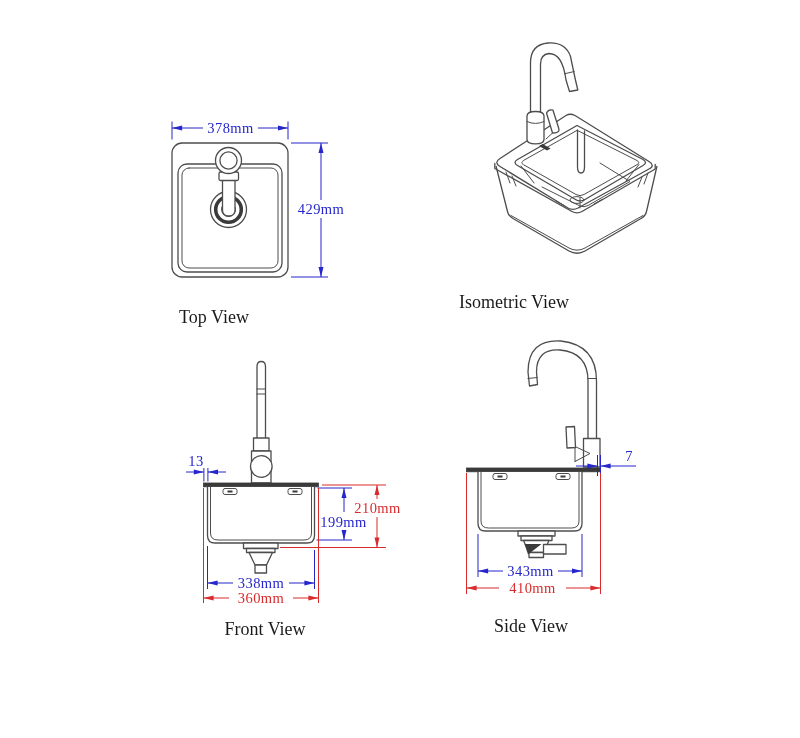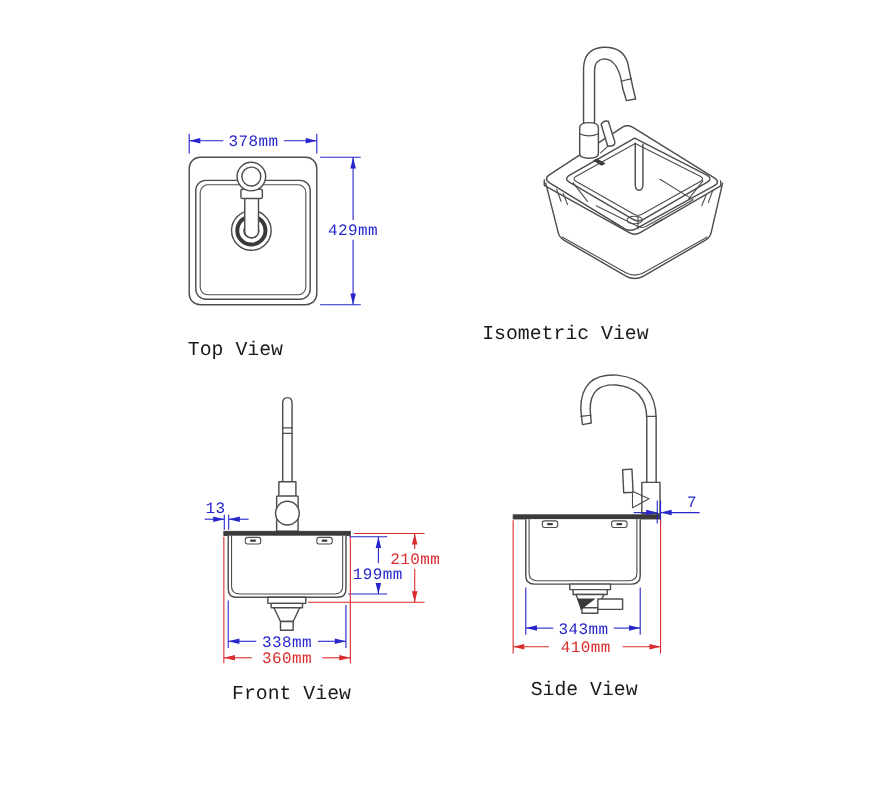--- a/index.html
+++ b/index.html
@@ -1,17 +1,17 @@
 <!DOCTYPE html>
 <html style="--dim-blue: #2626cc; --dim-red: #d92b2b; --line: #4d4d4d; --line-dark: #3a3a3a; --label-text: #1a1a1a;"><head>
 <meta charset="utf-8">
 <style>
   html,body{margin:0;padding:0;background:#ffffff;}
   .canvas{position:relative;width:800px;height:738px;background:#fff;overflow:hidden;
-          font-family:Liberation Mono, monospace;}
+          font-family:Liberation Serif, serif;}
   svg{display:block;}
   
   .ln  {stroke:var(--line,#4d4d4d);fill:none;stroke-width:1.3;stroke-linejoin:round;stroke-linecap:round;}
   .lnf {stroke:var(--line,#4d4d4d);fill:#ffffff;stroke-width:1.3;stroke-linejoin:round;}
   .thin{stroke-width:1;}
   .deck{fill:var(--line-dark,#3a3a3a);stroke:var(--line-dark,#3a3a3a);stroke-width:0.8;}
   .ring{stroke-width:3.6;stroke:var(--line-dark,#3a3a3a);}
   .dark{fill:var(--line-dark,#3a3a3a);stroke:none;}
   
   .dimb{stroke:var(--dim-blue,#2626cc);stroke-width:1;fill:none;}

